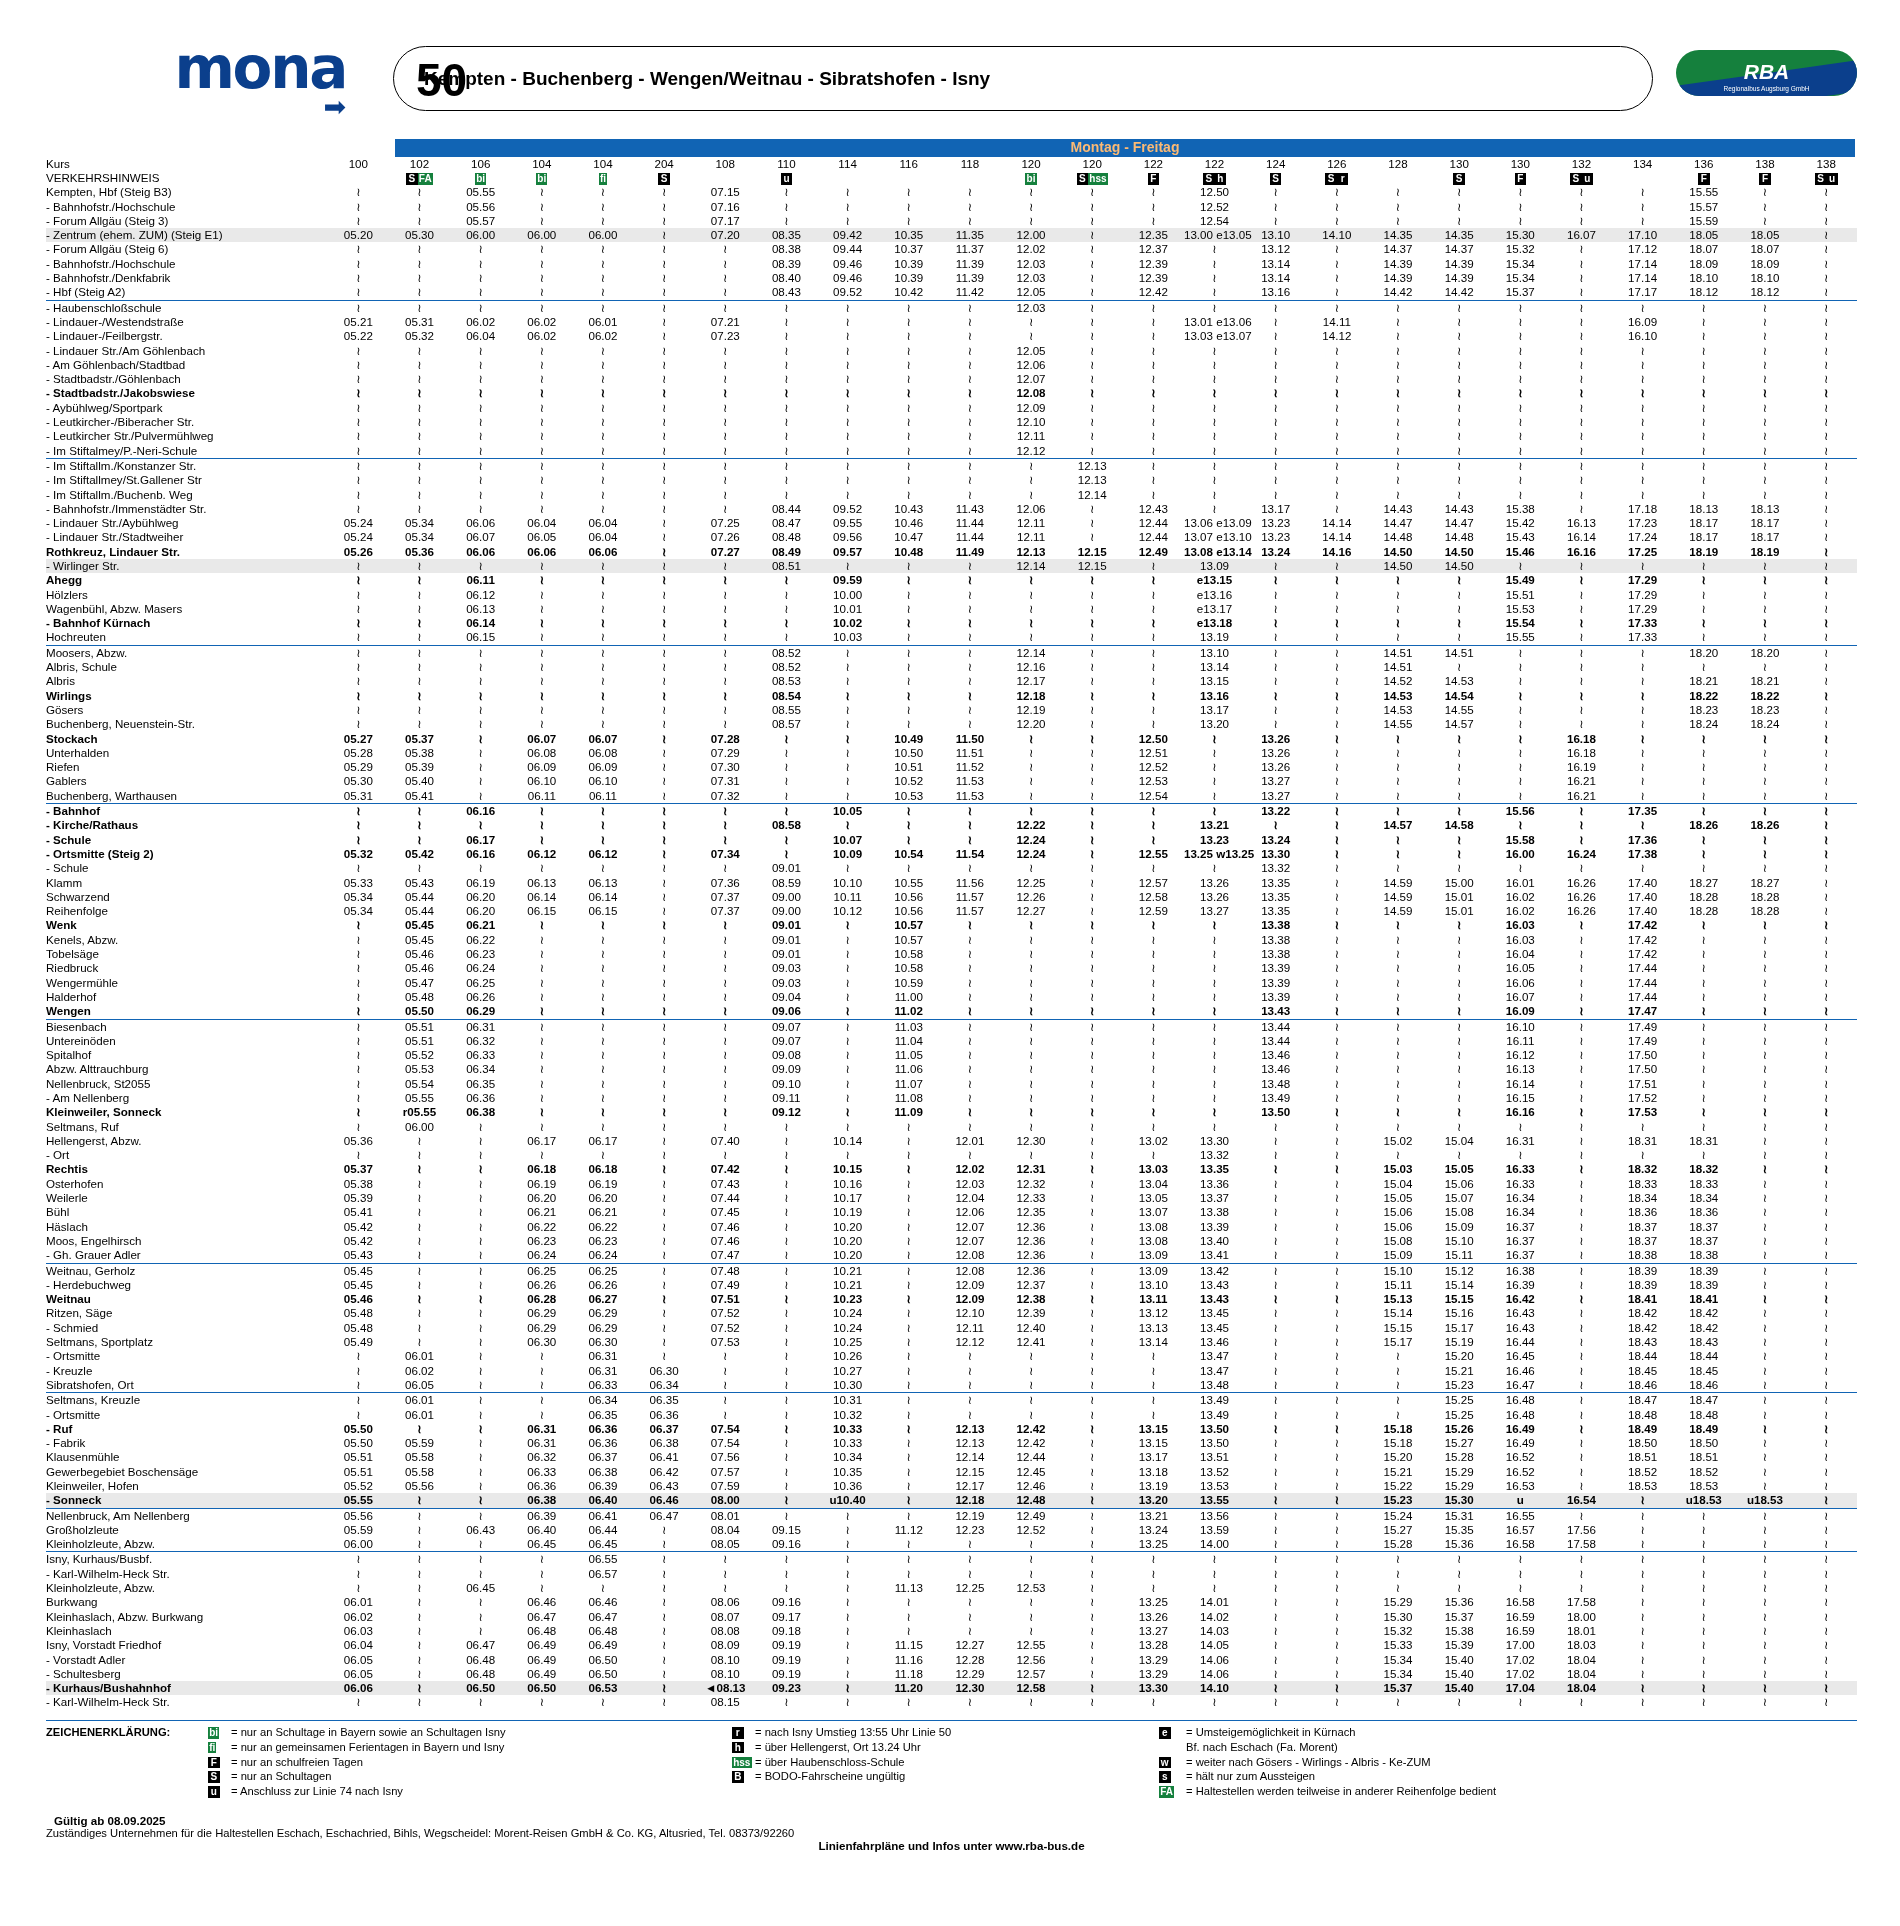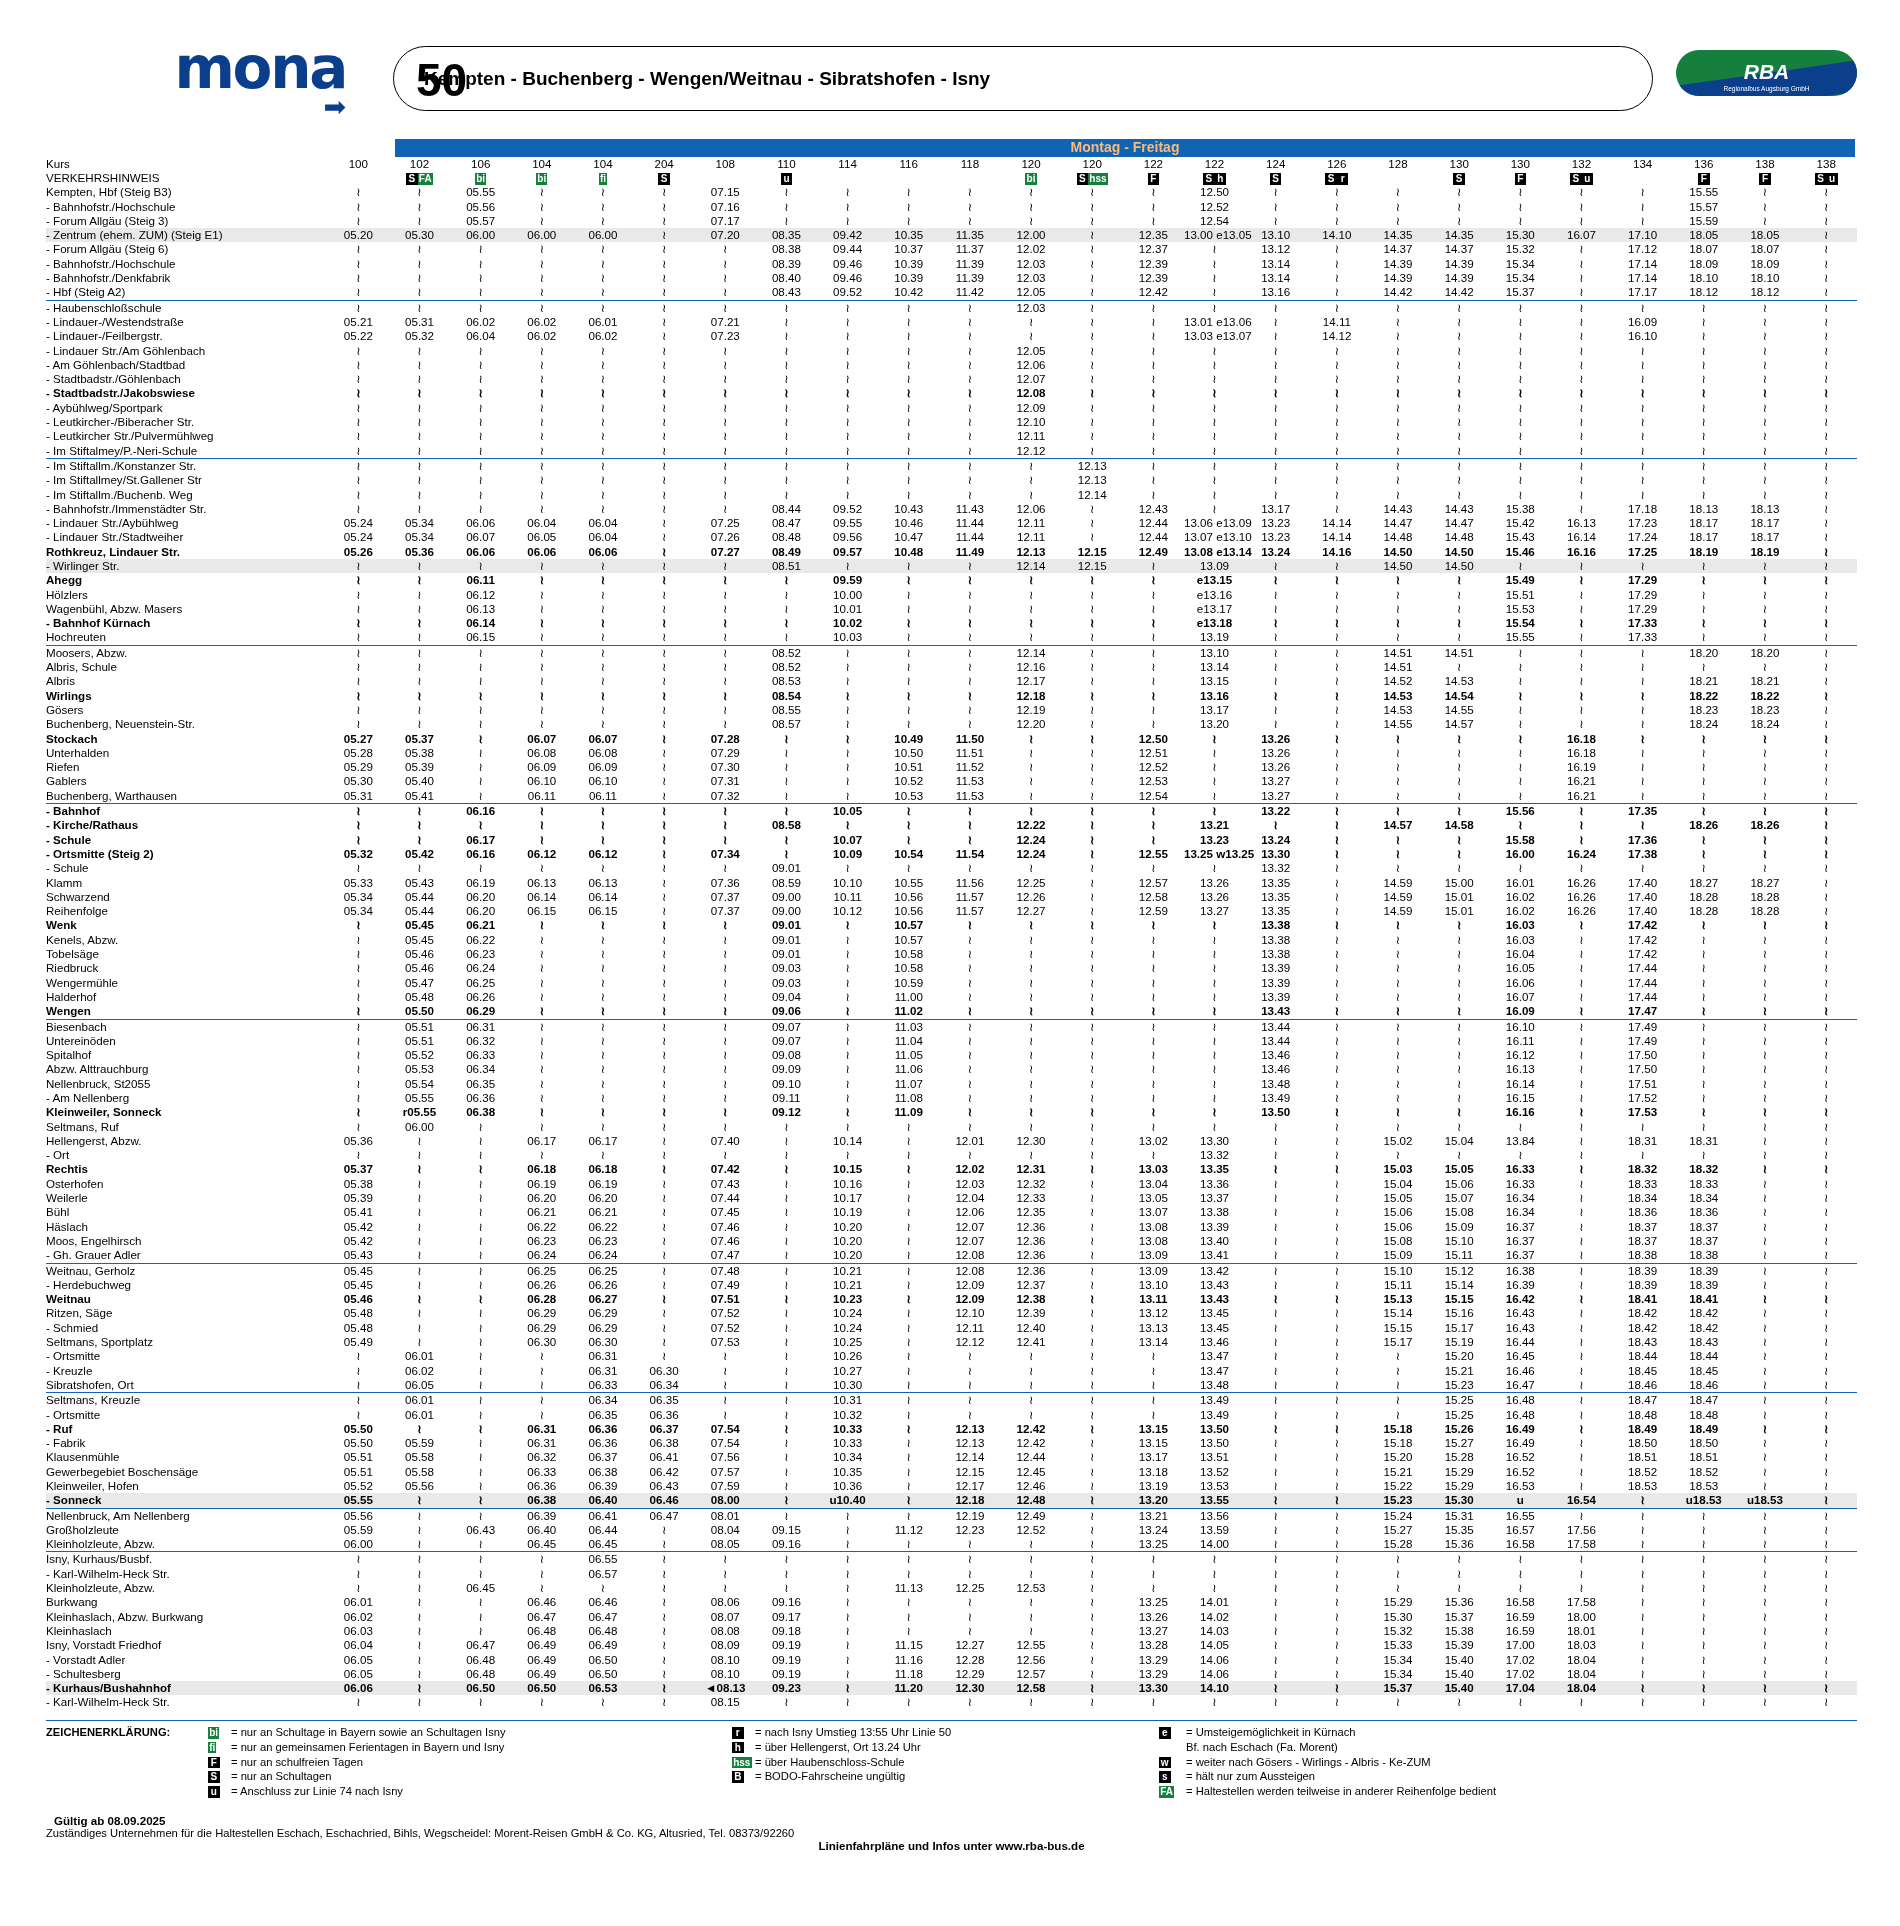--- a/index.html
+++ b/index.html
@@ -1995,21 +1995,21 @@
             <td class="t"><span class="wave">≀</span></td>
             <td class="t">12.01</td>
             <td class="t">12.30</td>
             <td class="t"><span class="wave">≀</span></td>
             <td class="t">13.02</td>
             <td class="t">13.30</td>
             <td class="t"><span class="wave">≀</span></td>
             <td class="t"><span class="wave">≀</span></td>
             <td class="t">15.02</td>
             <td class="t">15.04</td>
-            <td class="t">13.84</td>
+            <td class="t">16.31</td>
             <td class="t"><span class="wave">≀</span></td>
             <td class="t">18.31</td>
             <td class="t">18.31</td>
             <td class="t"><span class="wave">≀</span></td>
             <td class="t"><span class="wave">≀</span></td>
           </tr>
           <tr>
             <td class="stop">- Ort</td>
             <td class="t"><span class="wave">≀</span></td>
             <td class="t"><span class="wave">≀</span></td>

